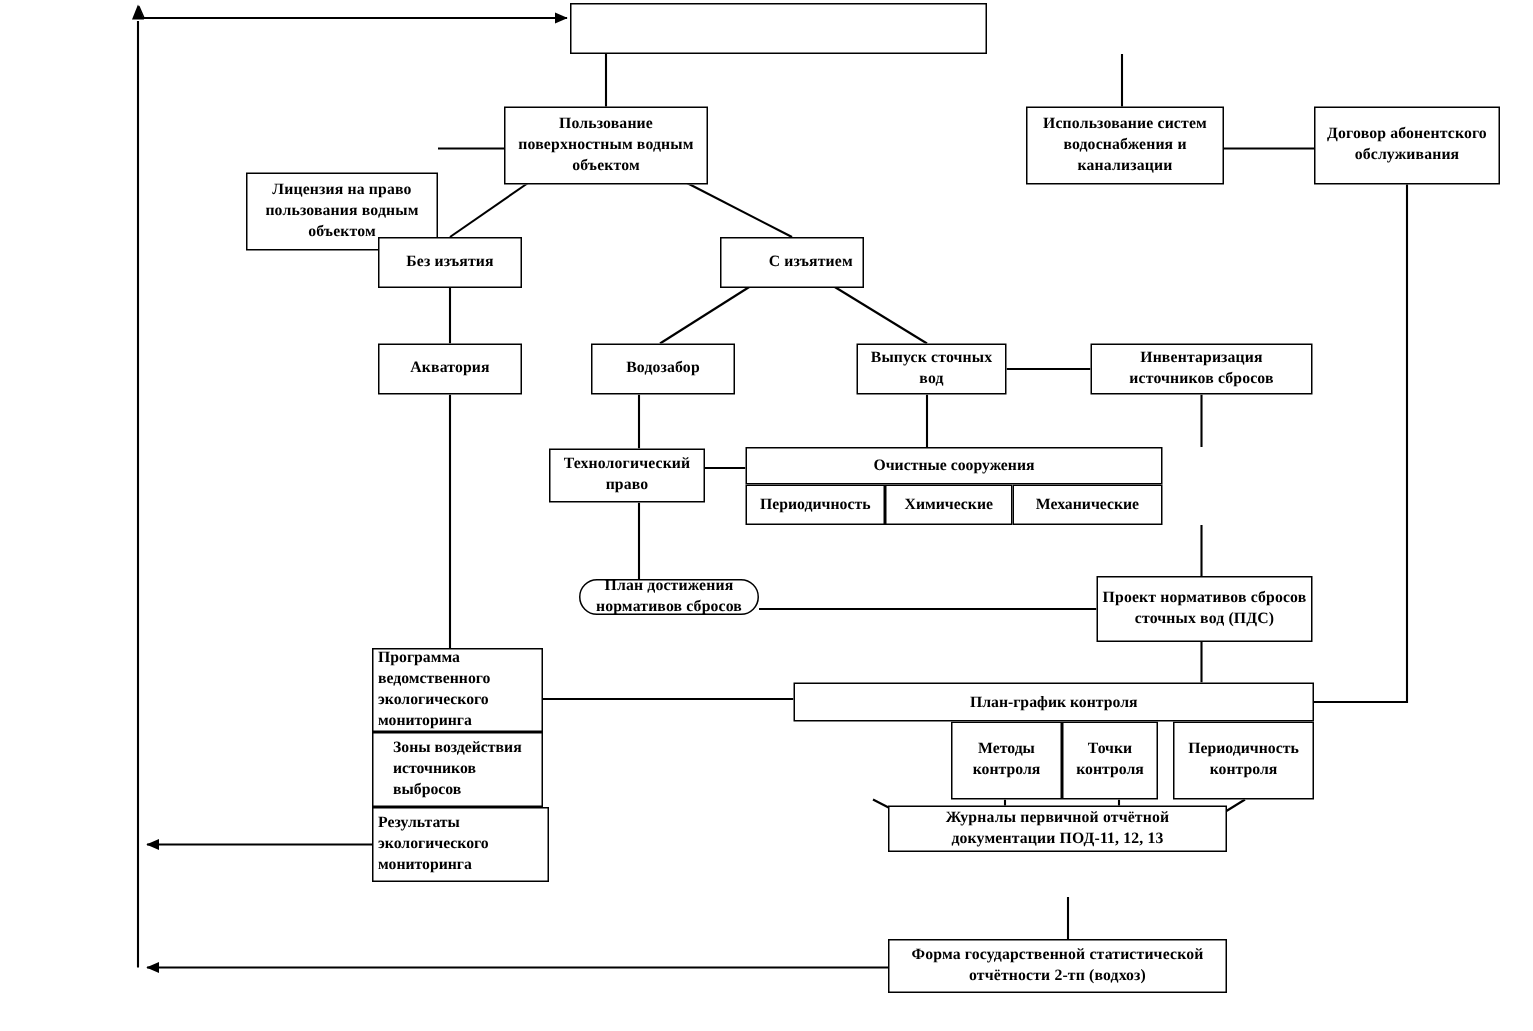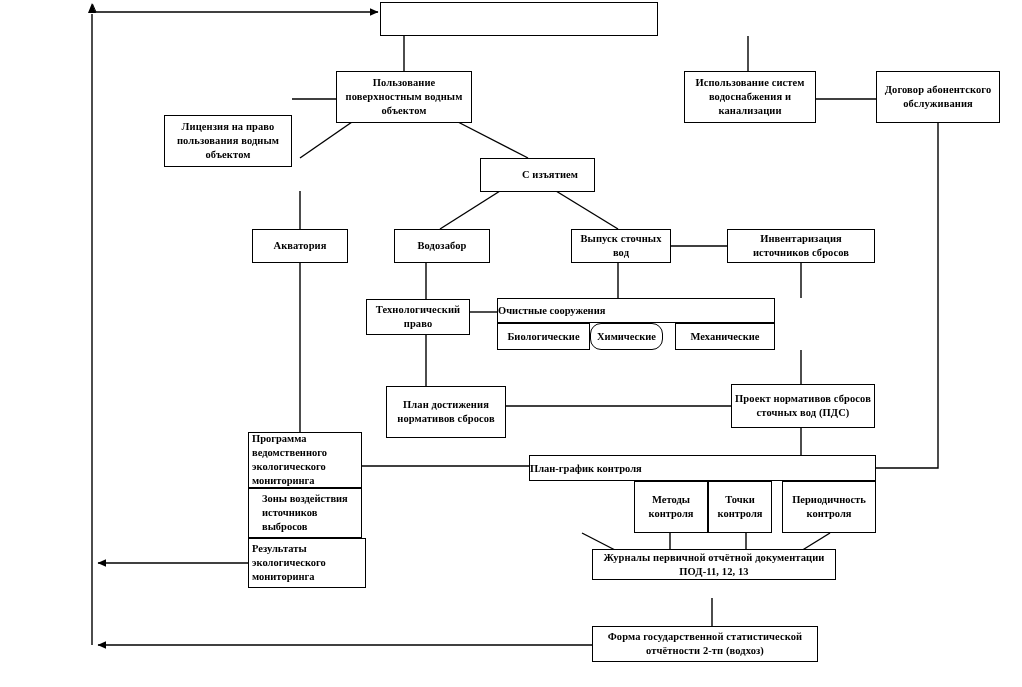--- a/index.html
+++ b/index.html
@@ -38,21 +38,21 @@
     border:1px solid #000000;
     background:#ffffff;
     display:flex;align-items:center;justify-content:center;
     text-align:center;
     font-size:10.5px;line-height:1.32;color:#000;
     padding:1px 2px;font-weight:bold;
   }
   .grouphdr{
     position:absolute;box-sizing:border-box;
     border:1px solid #000;background:#fff;
-    display:flex;align-items:center;justify-content:flex-start;
+    display:flex;align-items:center;justify-content:center;
     font-size:10.5px;color:#000;font-weight:bold;
   }
   .stackcell{
     position:absolute;box-sizing:border-box;
     border:1px solid #000;background:#fff;
     display:flex;align-items:center;justify-content:center;
     text-align:left;font-size:10.5px;line-height:1.34;color:#000;
     padding:1px 3px;font-weight:bold;
   }
 </style>
@@ -141,22 +141,25 @@
   </div>
 
   <div class="node" style="left:684px;top:71px;width:132px;height:52px;justify-content:center;">
     <span>Использование систем водоснабжения и канализации</span>
   </div>
 
   <div class="node" style="left:876px;top:71px;width:124px;height:52px;">
     <span>Договор абонентского обслуживания</span>
   </div>
 
-
-  <div class="node" style="left:480px;top:158px;width:115px;height:34px;padding-left:28px;">
+  <div class="node" style="left:252px;top:158px;width:96px;height:34px;">
+    <span>Без изъятия</span>
+  </div>
+
+  <div class="node" style="left:480px;top:158px;width:96px;height:34px;padding-left:28px;">
     <span>С изъятием</span>
   </div>
 
   <div class="node" style="left:252px;top:229px;width:96px;height:34px;">
     <span>Акватория</span>
   </div>
 
   <div class="node" style="left:378px;top:229px;width:96px;height:34px;margin-left:16px;">
     <span>Водозабор</span>
   </div>
@@ -170,30 +173,30 @@
   </div>
 
   <div class="node" style="left:366px;top:299px;width:104px;height:36px;">
     <span>Технологический право</span>
   </div>
 
   <div class="grouphdr" style="left:497px;top:298px;width:278px;height:25px;">
     <span>Очистные сооружения</span>
   </div>
   <div class="subcell" style="left:497px;top:323px;width:93px;height:27px;">
-    <span>Биологические</span>
-  </div>
-  <div class="subcell" style="left:590px;top:323px;width:73px;height:27px;border-radius:11px;">
+    <span>Периодичность</span>
+  </div>
+  <div class="subcell" style="left:590px;top:323px;width:85px;height:27px;">
     <span>Химические</span>
   </div>
   <div class="subcell" style="left:675px;top:323px;width:100px;height:27px;">
     <span>Механические</span>
   </div>
 
-  <div class="node" style="left:386px;top:386px;width:120px;height:52px;">
+  <div class="node" style="left:386px;top:386px;width:120px;height:24px;border-radius:12px;">
     <span>План достижения нормативов сбросов</span>
   </div>
 
   <div class="node" style="left:731px;top:384px;width:144px;height:44px;">
     <span>Проект нормативов сбросов сточных вод (ПДС)</span>
   </div>
 
   <div class="stackcell" style="left:248px;top:432px;width:114px;height:56px;">
     <span>Программа ведомственного экологического мониторинга</span>
   </div>
@@ -210,21 +213,21 @@
   <div class="subcell" style="left:634px;top:481px;width:74px;height:52px;">
     <span>Методы контроля</span>
   </div>
   <div class="subcell" style="left:708px;top:481px;width:64px;height:52px;">
     <span>Точки контроля</span>
   </div>
   <div class="subcell" style="left:782px;top:481px;width:94px;height:52px;">
     <span>Периодичность контроля</span>
   </div>
 
-  <div class="node" style="left:592px;top:549px;width:244px;height:31px;">
+  <div class="node" style="left:592px;top:537px;width:226px;height:31px;">
     <span>Журналы первичной отчётной документации ПОД-11, 12, 13</span>
   </div>
 
   <div class="node" style="left:592px;top:626px;width:226px;height:36px;">
     <span>Форма государственной статистической отчётности 2-тп (водхоз)</span>
   </div>
 
 </div>
 
 </body></html>

